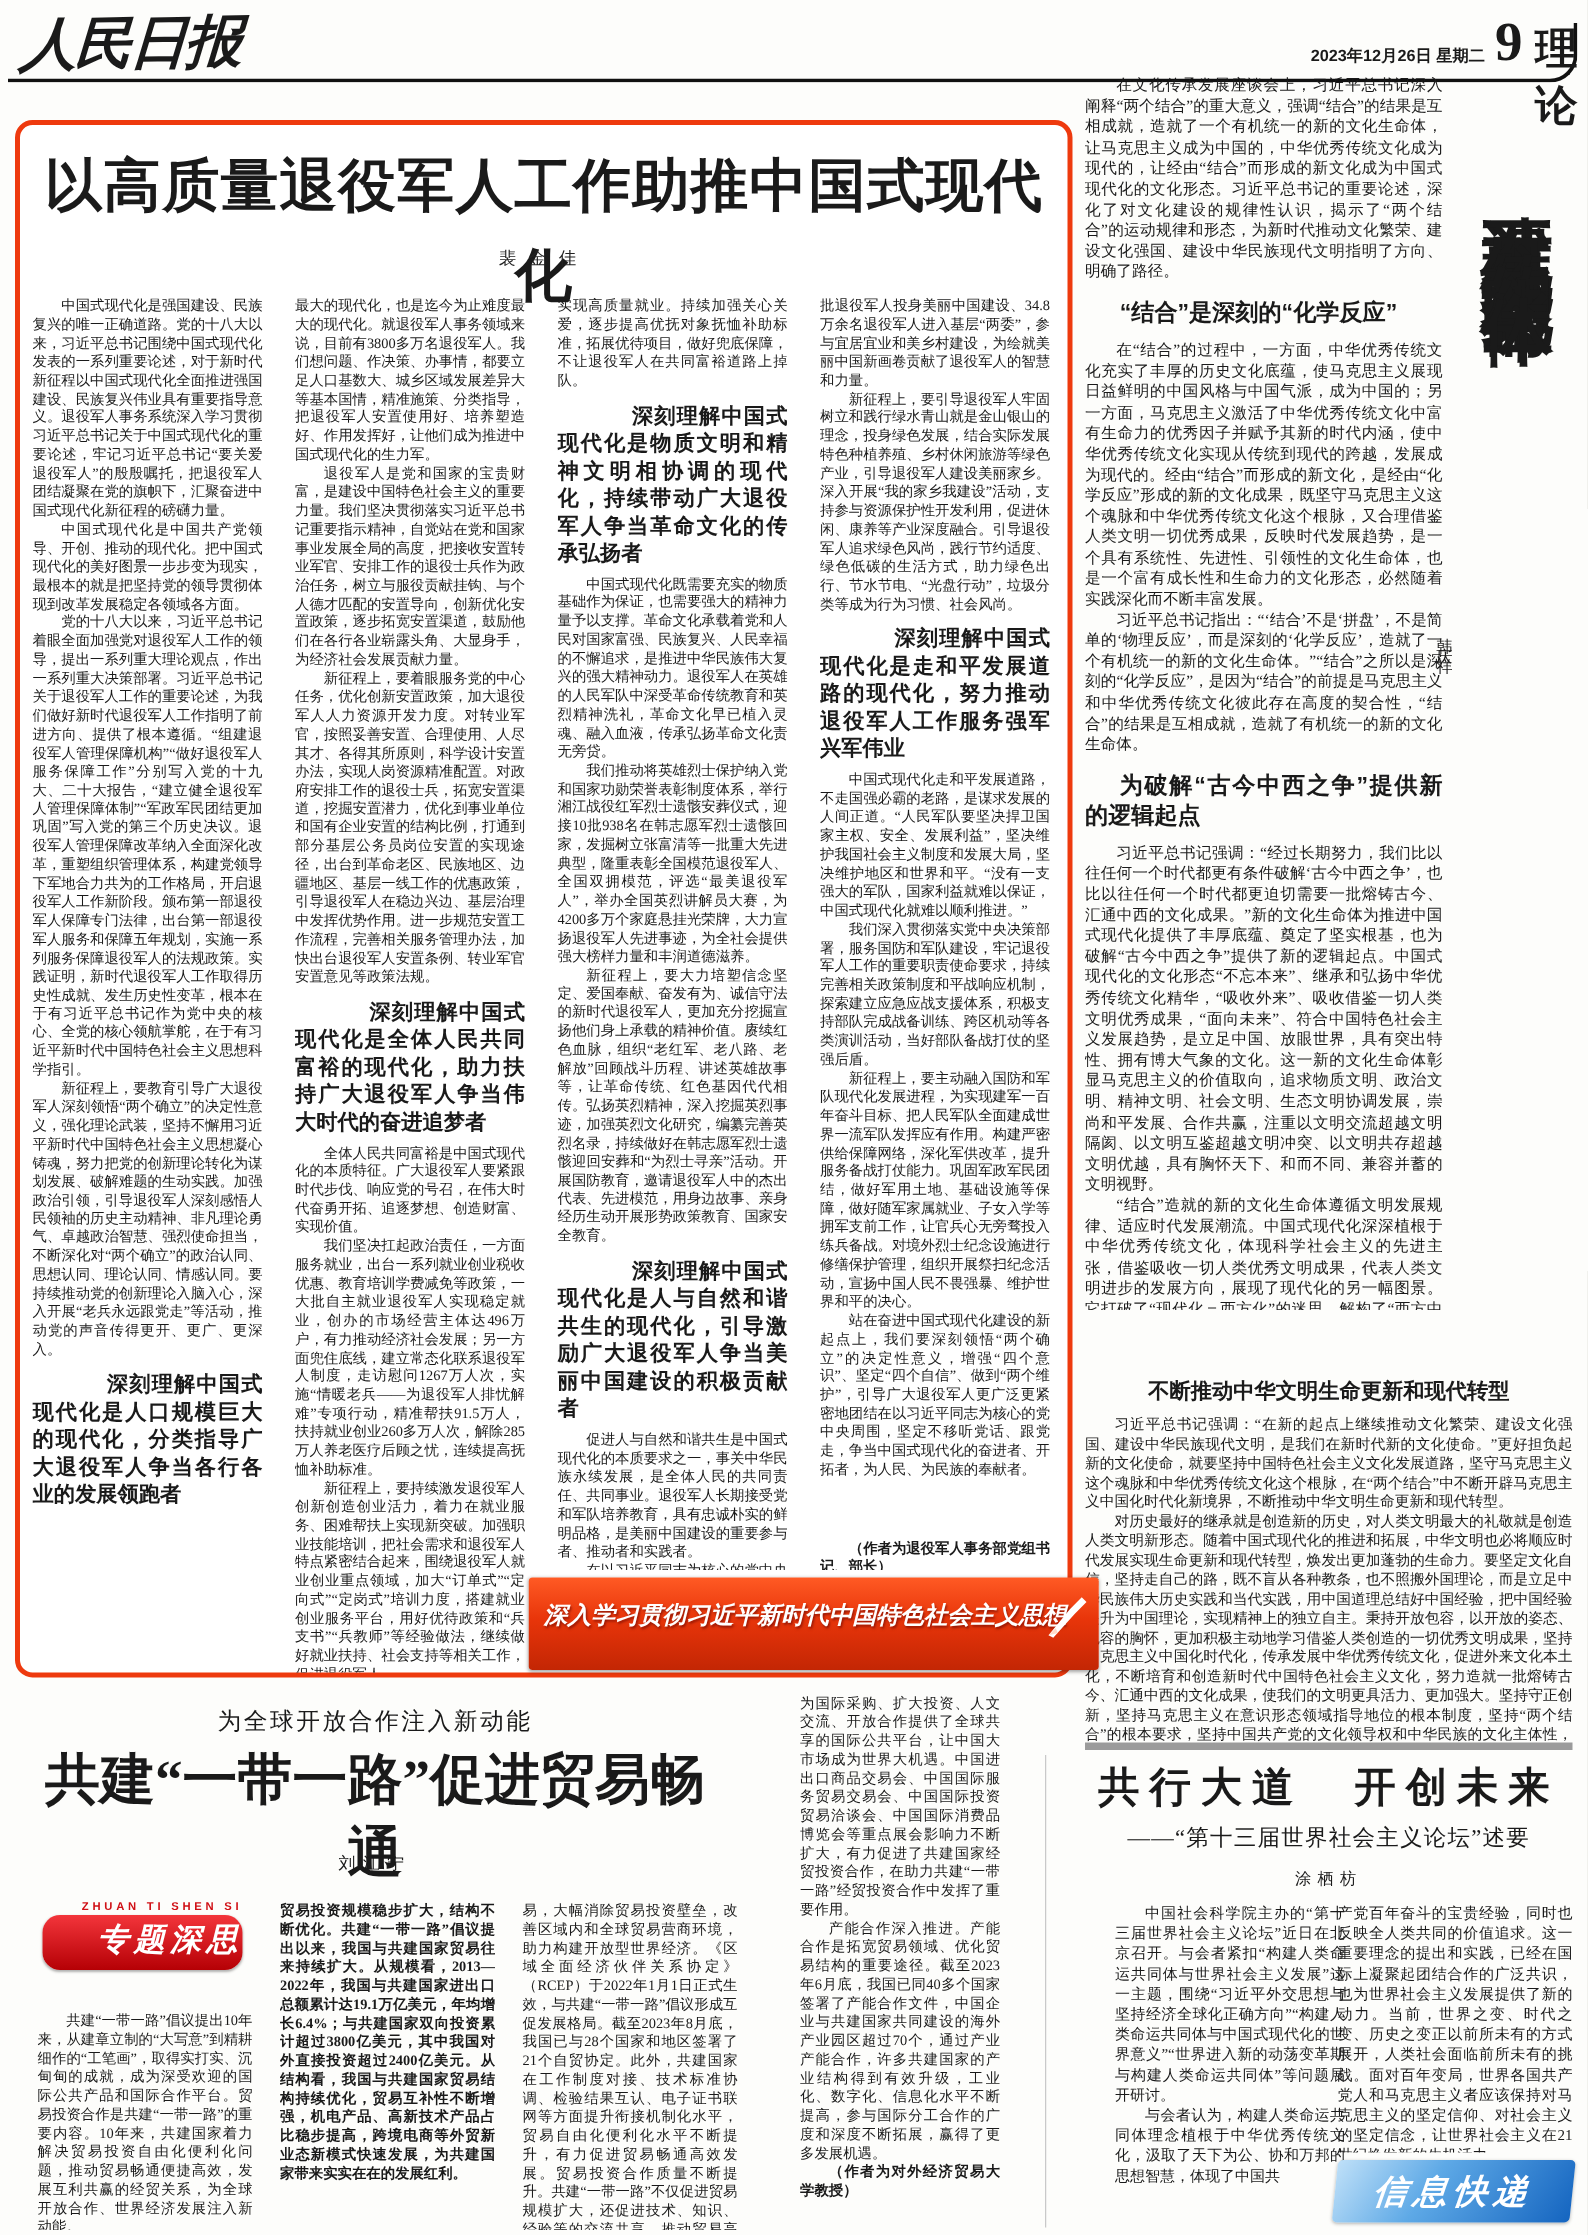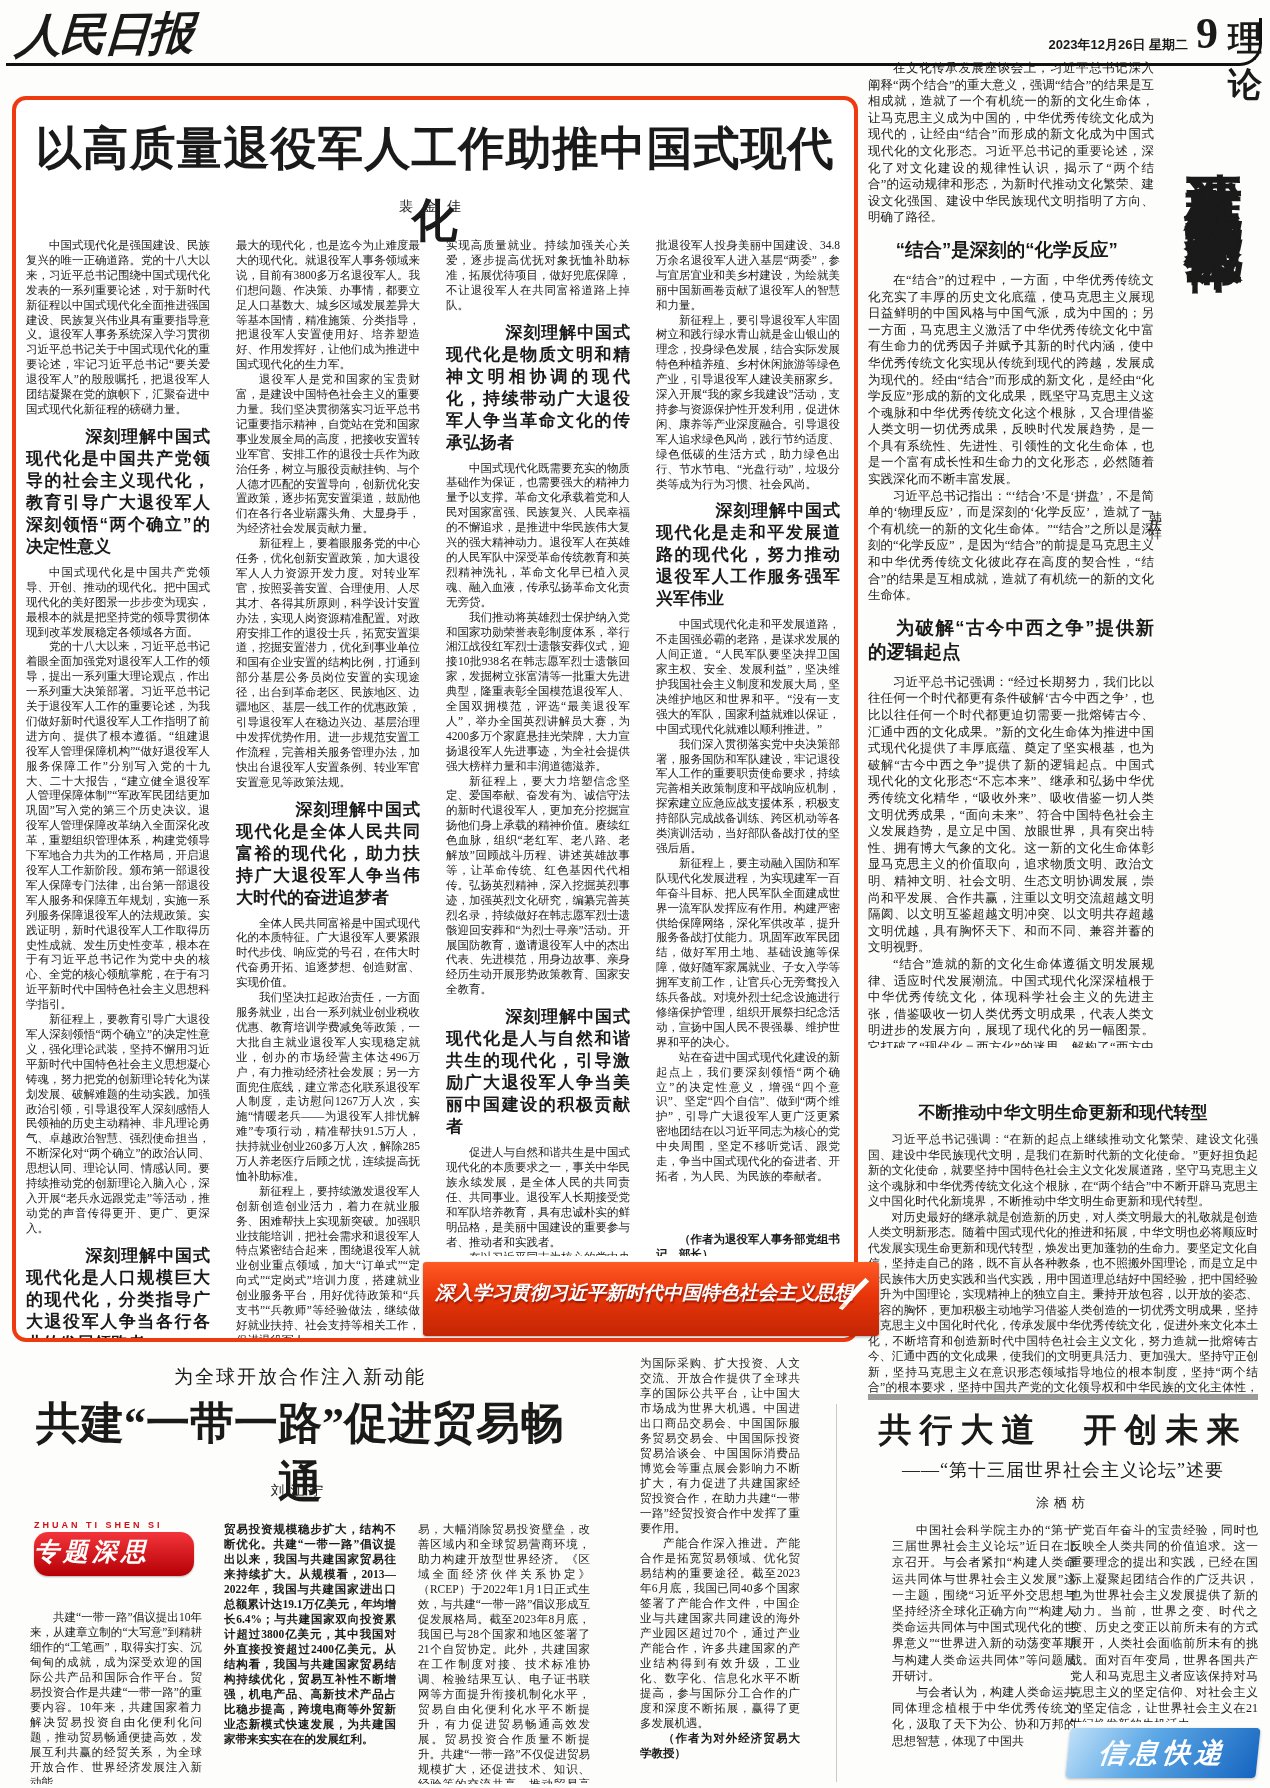--- a/index.html
+++ b/index.html
@@ -72,21 +72,21 @@
   .belt-byline{position:absolute;left:16px;top:1482px;width:568px;text-align:center;
            font-size:13.5px;letter-spacing:6px;}
   .belt-col{font-size:11.5px;line-height:15px;}
   .belt-col p.b{text-indent:2em;}
   .belt-col p.b0{text-indent:0;}
   .belt-col p.cr{font-weight:700;text-indent:2em;font-family:"Liberation Sans",sans-serif;}
   .ba{left:30px;top:1610px;width:172px;height:174px;}
   .bb{left:224px;top:1522px;width:172px;height:262px;font-weight:bold;}
   .bc{left:418px;top:1522px;width:172px;height:262px;}
   .bd{left:640px;top:1356px;width:160px;height:428px;}
-  .zt-logo{position:absolute;left:34px;top:1520px;width:160px;text-align:left;}
+  .zt-logo{position:absolute;left:34px;top:1520px;width:160px;text-align:right;}
   .zt-pinyin{font-size:9px;color:#d01016;letter-spacing:3px;font-weight:700;
            font-family:"Liberation Sans",sans-serif;margin-bottom:2px;}
   .zt-box{height:44px;line-height:44px;background:linear-gradient(180deg,#f3353b,#b50005);
            color:#fff;font-size:25px;font-weight:900;font-style:italic;letter-spacing:4px;
            font-family:Liberation Mono, monospace;border-radius:14px;
            box-shadow:0 1px 2px rgba(0,0,0,.3);}
   .divline{position:absolute;left:836px;top:1404px;width:1px;height:378px;background:#c9c9c9;}
   
   .f-headline{position:absolute;left:868px;top:1408px;width:390px;text-align:center;
            font-size:33px;font-weight:900;letter-spacing:8px;
@@ -115,21 +115,20 @@
   <div class="hdr-rule" data-name="header-rule"></div>
   <div class="hdr-date" data-name="header-date">2023年12月26日 星期二</div>
   <div class="hdr-pagenum" data-name="header-page-number">9</div>
   <div class="hdr-section" data-name="header-section-name">理论</div>
 
   <div class="redbox" data-name="main-article-red-border"></div>
   <div class="m-headline" data-name="main-article-headline">以高质量退役军人工作助推中国式现代化</div>
   <div class="m-byline" data-name="main-article-byline">裴金佳</div>
   <div class="col main-col c1" data-name="main-article-column-1">
       <p class="b" data-name="paragraph">中国式现代化是强国建设、民族复兴的唯一正确道路。党的十八大以来，习近平总书记围绕中国式现代化发表的一系列重要论述，对于新时代新征程以中国式现代化全面推进强国建设、民族复兴伟业具有重要指导意义。退役军人事务系统深入学习贯彻习近平总书记关于中国式现代化的重要论述，牢记习近平总书记“要关爱退役军人”的殷殷嘱托，把退役军人团结凝聚在党的旗帜下，汇聚奋进中国式现代化新征程的磅礴力量。</p>
-      <p class="h" data-name="subhead">深刻理解中国式现代化是中国共产党领导的社会主义现代化，教育引导广大退役军人深刻领悟“两个确立”的决定性意义</p>
       <p class="b" data-name="paragraph">中国式现代化是中国共产党领导、开创、推动的现代化。把中国式现代化的美好图景一步步变为现实，最根本的就是把坚持党的领导贯彻体现到改革发展稳定各领域各方面。</p>
       <p class="b" data-name="paragraph">党的十八大以来，习近平总书记着眼全面加强党对退役军人工作的领导，提出一系列重大理论观点，作出一系列重大决策部署。习近平总书记关于退役军人工作的重要论述，为我们做好新时代退役军人工作指明了前进方向、提供了根本遵循。“组建退役军人管理保障机构”“做好退役军人服务保障工作”分别写入党的十九大、二十大报告，“建立健全退役军人管理保障体制”“军政军民团结更加巩固”写入党的第三个历史决议。退役军人管理保障改革纳入全面深化改革，重塑组织管理体系，构建党领导下军地合力共为的工作格局，开启退役军人工作新阶段。颁布第一部退役军人保障专门法律，出台第一部退役军人服务和保障五年规划，实施一系列服务保障退役军人的法规政策。实践证明，新时代退役军人工作取得历史性成就、发生历史性变革，根本在于有习近平总书记作为党中央的核心、全党的核心领航掌舵，在于有习近平新时代中国特色社会主义思想科学指引。</p>
       <p class="b" data-name="paragraph">新征程上，要教育引导广大退役军人深刻领悟“两个确立”的决定性意义，强化理论武装，坚持不懈用习近平新时代中国特色社会主义思想凝心铸魂，努力把党的创新理论转化为谋划发展、破解难题的生动实践。加强政治引领，引导退役军人深刻感悟人民领袖的历史主动精神、非凡理论勇气、卓越政治智慧、强烈使命担当，不断深化对“两个确立”的政治认同、思想认同、理论认同、情感认同。要持续推动党的创新理论入脑入心，深入开展“老兵永远跟党走”等活动，推动党的声音传得更开、更广、更深入。</p>
       <p class="h" data-name="subhead">深刻理解中国式现代化是人口规模巨大的现代化，分类指导广大退役军人争当各行各业的发展领跑者</p>
     </div>
   <div class="col main-col c2" data-name="main-article-column-2">
       <p class="b0" data-name="paragraph">最大的现代化，也是迄今为止难度最大的现代化。就退役军人事务领域来说，目前有3800多万名退役军人。我们想问题、作决策、办事情，都要立足人口基数大、城乡区域发展差异大等基本国情，精准施策、分类指导，把退役军人安置使用好、培养塑造好、作用发挥好，让他们成为推进中国式现代化的生力军。</p>
       <p class="b" data-name="paragraph">退役军人是党和国家的宝贵财富，是建设中国特色社会主义的重要力量。我们坚决贯彻落实习近平总书记重要指示精神，自觉站在党和国家事业发展全局的高度，把接收安置转业军官、安排工作的退役士兵作为政治任务，树立与服役贡献挂钩、与个人德才匹配的安置导向，创新优化安置政策，逐步拓宽安置渠道，鼓励他们在各行各业崭露头角、大显身手，为经济社会发展贡献力量。</p>
       <p class="b" data-name="paragraph">新征程上，要着眼服务党的中心任务，优化创新安置政策，加大退役军人人力资源开发力度。对转业军官，按照妥善安置、合理使用、人尽其才、各得其所原则，科学设计安置办法，实现人岗资源精准配置。对政府安排工作的退役士兵，拓宽安置渠道，挖掘安置潜力，优化到事业单位和国有企业安置的结构比例，打通到部分基层公务员岗位安置的实现途径，出台到革命老区、民族地区、边疆地区、基层一线工作的优惠政策，引导退役军人在稳边兴边、基层治理中发挥优势作用。进一步规范安置工作流程，完善相关服务管理办法，加快出台退役军人安置条例、转业军官安置意见等政策法规。</p>
       <p class="h" data-name="subhead">深刻理解中国式现代化是全体人民共同富裕的现代化，助力扶持广大退役军人争当伟大时代的奋进追梦者</p>

